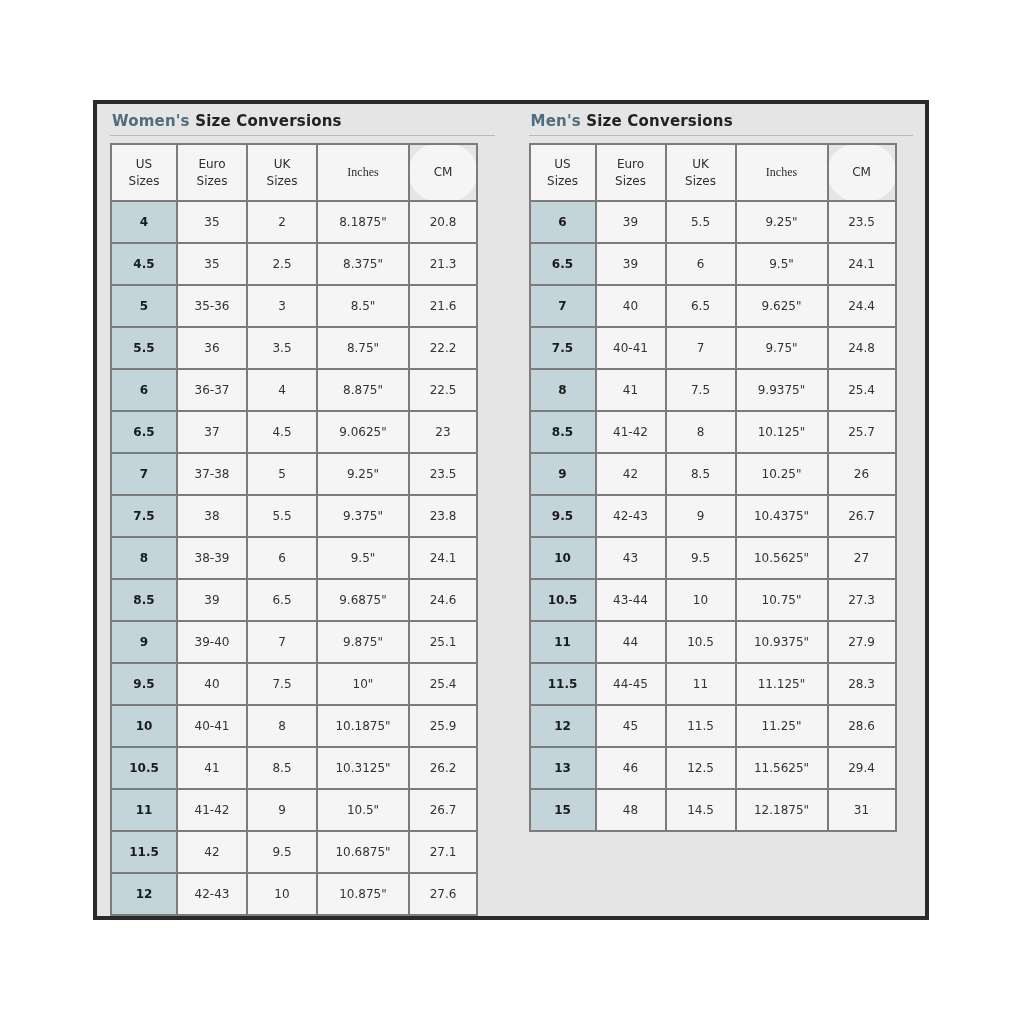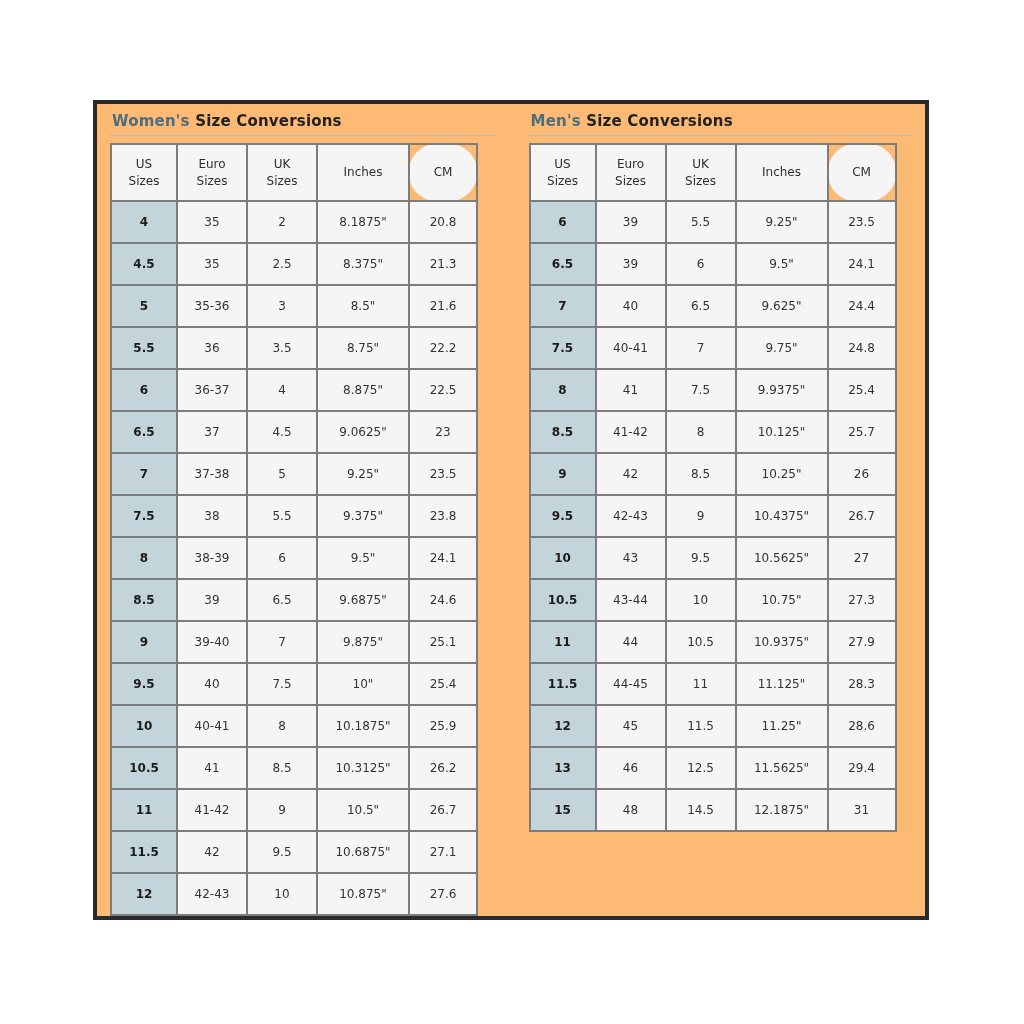--- a/index.html
+++ b/index.html
@@ -11,21 +11,21 @@
     font-family: "DejaVu Sans", "Liberation Sans", sans-serif;
   }
   .frame {
     position: absolute;
     left: 93px;
     top: 100px;
     width: 836px;
     height: 820px;
     box-sizing: border-box;
     border: 4px solid #2a2a2a;
-    background: #fdba74;
+    background: #e5e5e5;
     padding: 4px 12px 0 13px;
     display: flex;
     gap: 34px;
   }
   .section {
     flex: 1;
     min-width: 0;
   }
   .section-title {
     font-size: 15px;
@@ -57,21 +57,21 @@
     height: 55px;
     font-weight: normal;
     white-space: pre-line;
     line-height: 1.35;
     color: #2e2e2e;
   }
   .size-table td { height: 40px; }
   .size-table th:nth-child(1) { width: 64px; }
   .size-table th:nth-child(2) { width: 68px; }
   .size-table th:nth-child(3) { width: 68px; margin-left: 45px; }
-  .size-table th:nth-child(4) { width: 90px; }
+  .size-table th:nth-child(4) { width: 90px; font-family: Liberation Serif, serif; }
   .size-table th:nth-child(5) { width: auto; border-radius: 27px; }
   .size-table td.us-col {
     background: var(--us-col-bg, #c3d4db);
     font-weight: bold;
     color: #1b1b1b;
   }
 </style>
 </head>
 <body>
 

